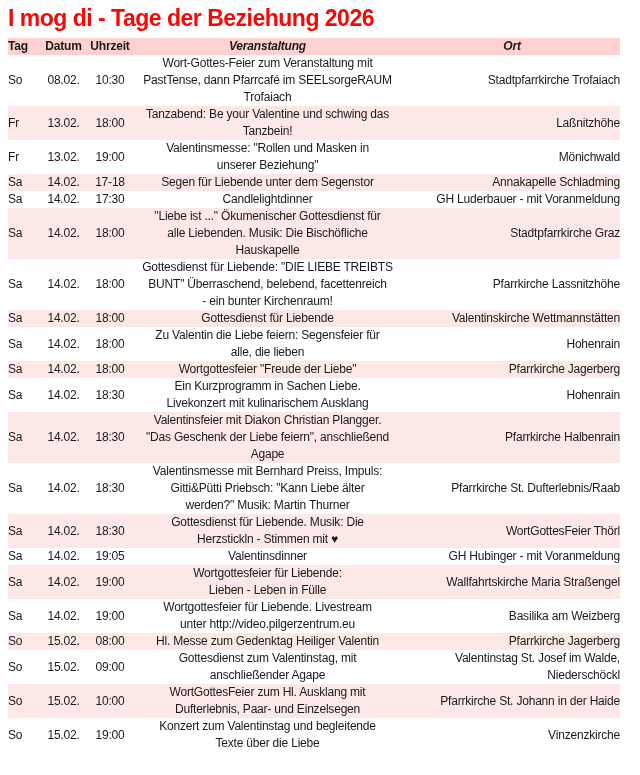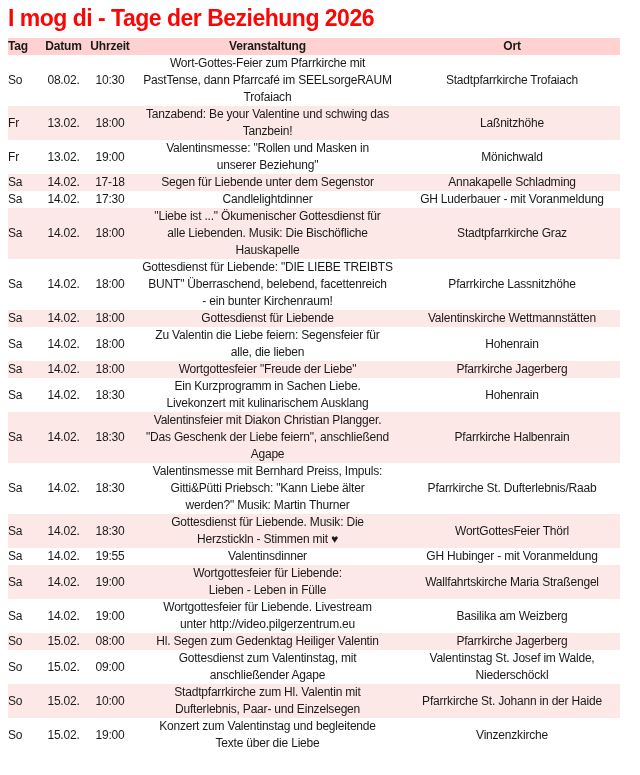--- a/index.html
+++ b/index.html
@@ -23,22 +23,22 @@
     font-size:12px;line-height:17px;letter-spacing:-0.2px;
   }
   th,td{padding:0;vertical-align:middle;overflow:hidden;}
   thead tr{background:var(--header-bg);}
   tbody tr:nth-child(even){background:var(--stripe-bg);}
   th{font-weight:bold;}
   .col0{width:30px;text-align:left;}
   .col1{width:47px;text-align:center;padding-left:2px;}
   .col2{width:42px;text-align:center;padding-left:2px;}
   .col3{width:273px;text-align:center;}
-  .col4{width:216px;text-align:center;}
-  th.col3,th.col4{text-align:center;}
+  .col4{width:216px;text-align:right;}
+  th.col3,th.col4{text-align:center;font-style:italic;}
   td{white-space:pre-line;}
 </style>
 </head>
 <body>
 
 <h1 class="page-title">I mog di - Tage der Beziehung 2026</h1>
 
 <table class="events">
   <thead>
     <tr>
@@ -47,21 +47,21 @@
         <th class="col2">Uhrzeit</th>
         <th class="col3">Veranstaltung</th>
         <th class="col4">Ort</th>
       </tr>
   </thead>
   <tbody>
       <tr>
         <td class="col0">So</td>
         <td class="col1">08.02.</td>
         <td class="col2">10:30</td>
-        <td class="col3">Wort-Gottes-Feier zum Pfarrkirche mit
+        <td class="col3">Wort-Gottes-Feier zum Veranstaltung mit
 PastTense, dann Pfarrcafé im SEELsorgeRAUM
 Trofaiach</td>
         <td class="col4">Stadtpfarrkirche Trofaiach</td>
       </tr>
       <tr>
         <td class="col0">Fr</td>
         <td class="col1">13.02.</td>
         <td class="col2">18:00</td>
         <td class="col3">Tanzabend: Be your Valentine und schwing das
 Tanzbein!</td>
@@ -159,21 +159,21 @@
         <td class="col0">Sa</td>
         <td class="col1">14.02.</td>
         <td class="col2">18:30</td>
         <td class="col3">Gottesdienst für Liebende. Musik: Die
 Herzstickln - Stimmen mit ♥</td>
         <td class="col4">WortGottesFeier Thörl</td>
       </tr>
       <tr>
         <td class="col0">Sa</td>
         <td class="col1">14.02.</td>
-        <td class="col2">19:55</td>
+        <td class="col2">19:05</td>
         <td class="col3">Valentinsdinner</td>
         <td class="col4">GH Hubinger - mit Voranmeldung</td>
       </tr>
       <tr>
         <td class="col0">Sa</td>
         <td class="col1">14.02.</td>
         <td class="col2">19:00</td>
         <td class="col3">Wortgottesfeier für Liebende:
 Lieben - Leben in Fülle</td>
         <td class="col4">Wallfahrtskirche Maria Straßengel</td>
@@ -183,37 +183,37 @@
         <td class="col1">14.02.</td>
         <td class="col2">19:00</td>
         <td class="col3">Wortgottesfeier für Liebende. Livestream
 unter http://video.pilgerzentrum.eu</td>
         <td class="col4">Basilika am Weizberg</td>
       </tr>
       <tr>
         <td class="col0">So</td>
         <td class="col1">15.02.</td>
         <td class="col2">08:00</td>
-        <td class="col3">Hl. Segen zum Gedenktag Heiliger Valentin</td>
+        <td class="col3">Hl. Messe zum Gedenktag Heiliger Valentin</td>
         <td class="col4">Pfarrkirche Jagerberg</td>
       </tr>
       <tr>
         <td class="col0">So</td>
         <td class="col1">15.02.</td>
         <td class="col2">09:00</td>
         <td class="col3">Gottesdienst zum Valentinstag, mit
 anschließender Agape</td>
         <td class="col4">Valentinstag St. Josef im Walde,
 Niederschöckl</td>
       </tr>
       <tr>
         <td class="col0">So</td>
         <td class="col1">15.02.</td>
         <td class="col2">10:00</td>
-        <td class="col3">Stadtpfarrkirche zum Hl. Valentin mit
+        <td class="col3">WortGottesFeier zum Hl. Ausklang mit
 Dufterlebnis, Paar- und Einzelsegen</td>
         <td class="col4">Pfarrkirche St. Johann in der Haide</td>
       </tr>
       <tr>
         <td class="col0">So</td>
         <td class="col1">15.02.</td>
         <td class="col2">19:00</td>
         <td class="col3">Konzert zum Valentinstag und begleitende
 Texte über die Liebe</td>
         <td class="col4">Vinzenzkirche</td>

